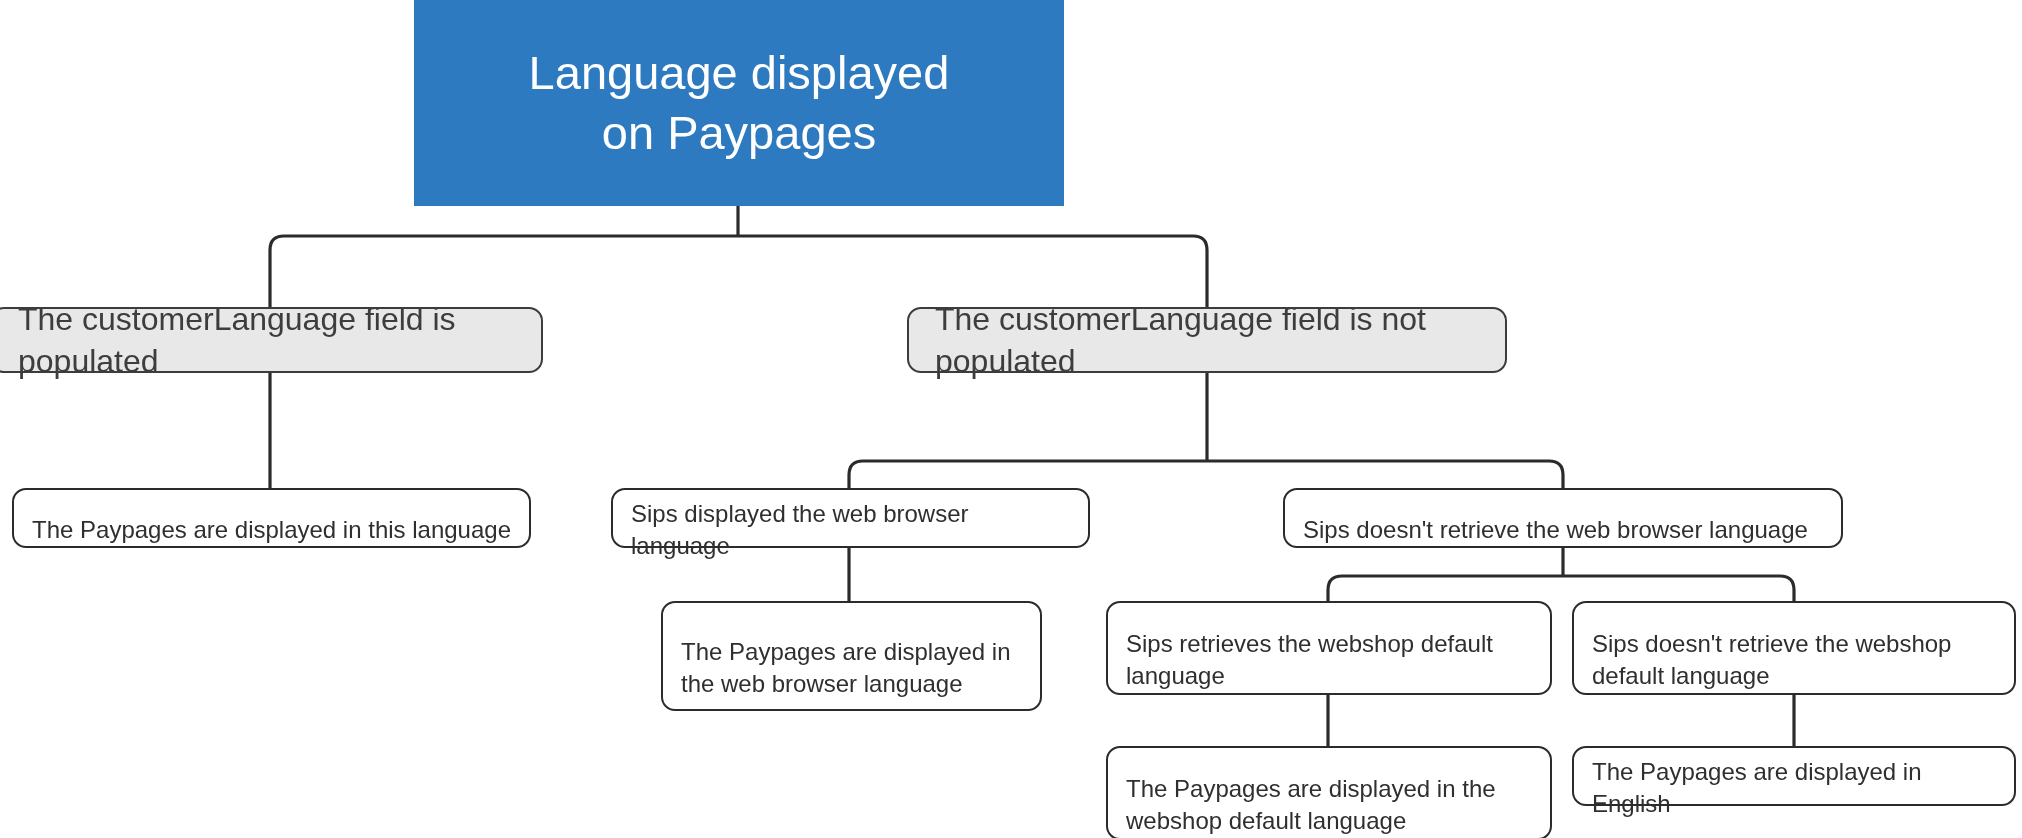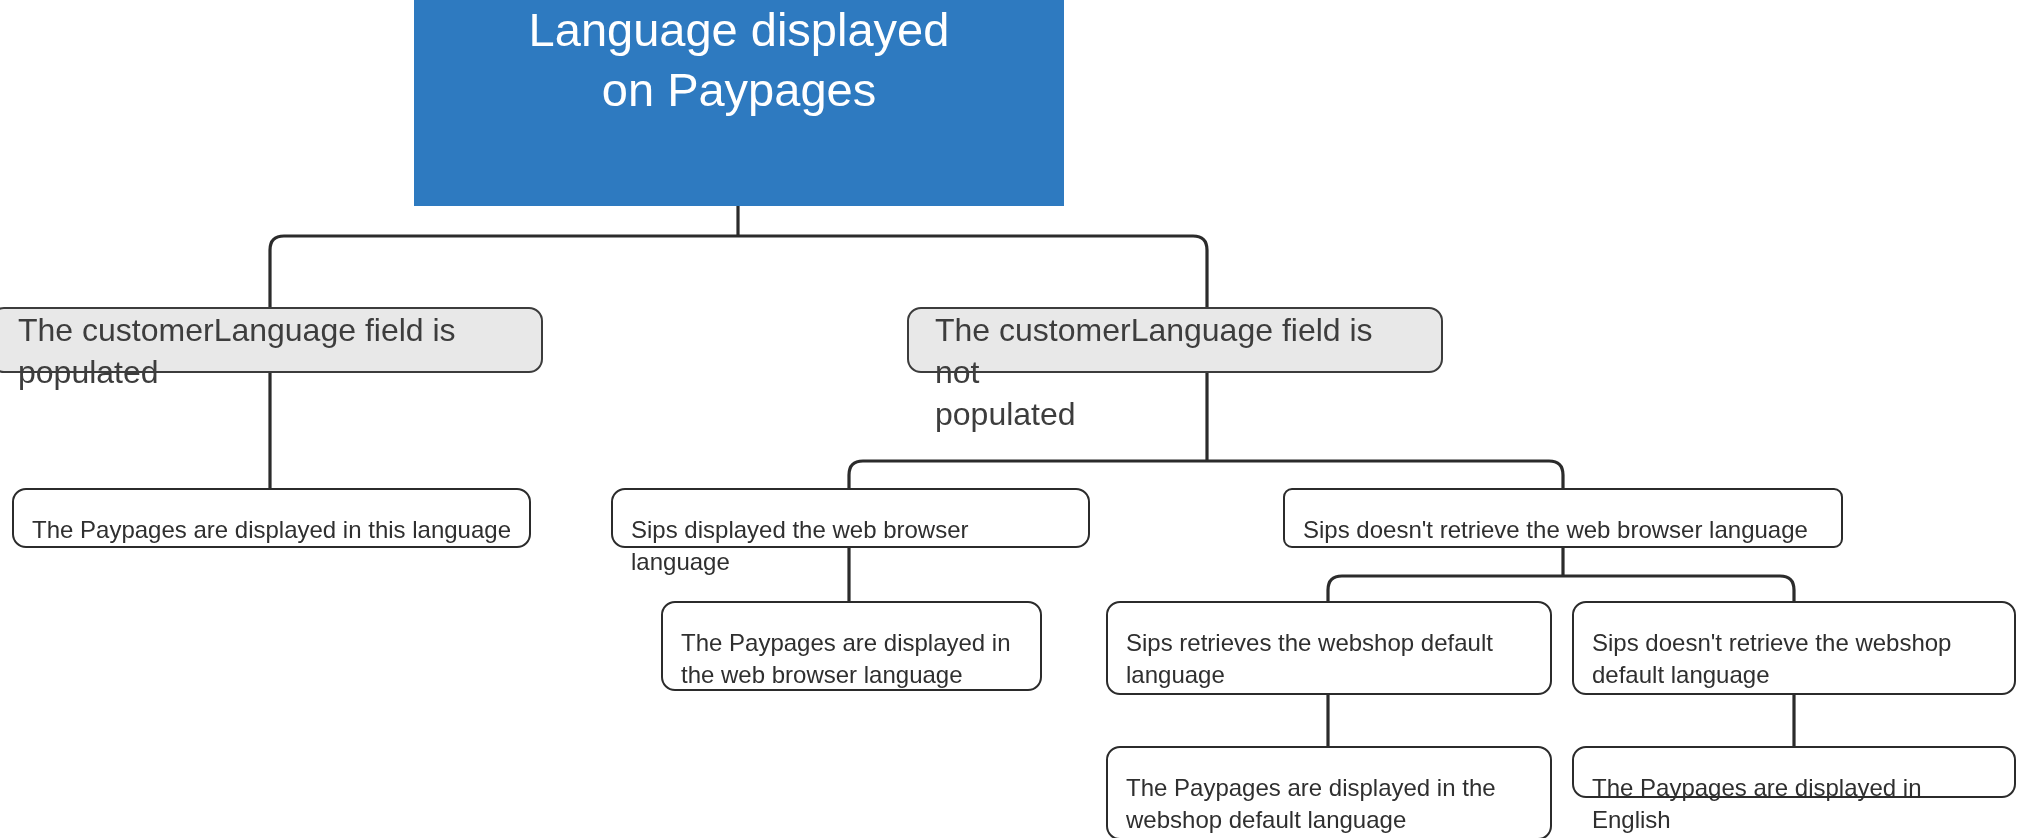--- a/index.html
+++ b/index.html
@@ -24,20 +24,21 @@
     left: 0;
     top: 0;
     width: 2022px;
     height: 838px;
     pointer-events: none;
   }
   .node {
     position: absolute;
     box-sizing: border-box;
     display: flex;
+    align-items: center;
     z-index: 2;
   }
   .node-root {
     background: #2e7ac0;
     border: none;
     justify-content: center;
     text-align: center;
   }
   .node-root .node-text {
     color: #ffffff;
@@ -109,54 +110,54 @@
   <div class="node node-root" style="left:414px; top:0px; width:650px; height:206px;">
     <span class="node-text">Language displayed
 on Paypages</span>
   </div>
 
   <div class="node node-level2" style="left:-10px; top:307px; width:553px; height:66px;">
     <span class="node-text">The customerLanguage field is
 populated</span>
   </div>
 
-  <div class="node node-level2" style="left:907px; top:307px; width:536px; height:66px;">
+  <div class="node node-level2" style="left:907px; top:307px; width:600px; height:66px;">
     <span class="node-text">The customerLanguage field is not
 populated</span>
   </div>
 
   <div class="node node-leaf" style="left:12px; top:488px; width:519px; height:60px;">
     <span class="node-text">The Paypages are displayed in this language</span>
   </div>
 
   <div class="node node-leaf" style="left:611px; top:488px; width:479px; height:60px;">
     <span class="node-text">Sips displayed the web browser language</span>
   </div>
 
-  <div class="node node-leaf" style="left:1283px; top:488px; width:560px; height:60px;border-radius:9px;">
+  <div class="node node-leaf" style="left:1283px; top:488px; width:560px; height:60px;">
     <span class="node-text">Sips doesn't retrieve the web browser language</span>
   </div>
 
-  <div class="node node-leaf" style="left:661px; top:601px; width:381px; height:90px;">
+  <div class="node node-leaf" style="left:661px; top:601px; width:381px; height:110px;">
     <span class="node-text">The Paypages are displayed in
 the web browser language</span>
   </div>
 
   <div class="node node-leaf" style="left:1572px; top:601px; width:444px; height:94px;">
     <span class="node-text">Sips doesn't retrieve the webshop
 default language</span>
   </div>
 
   <div class="node node-leaf" style="left:1106px; top:601px; width:446px; height:94px;">
     <span class="node-text">Sips retrieves the webshop default
 language</span>
   </div>
 
   <div class="node node-leaf" style="left:1106px; top:746px; width:446px; height:94px;">
     <span class="node-text">The Paypages are displayed in the
 webshop default language</span>
   </div>
 
-  <div class="node node-leaf" style="left:1572px; top:746px; width:444px; height:52px;">
+  <div class="node node-leaf" style="left:1572px; top:746px; width:444px; height:60px;">
     <span class="node-text">The Paypages are displayed in English</span>
   </div>
 
 </div>
 
 </body></html>

